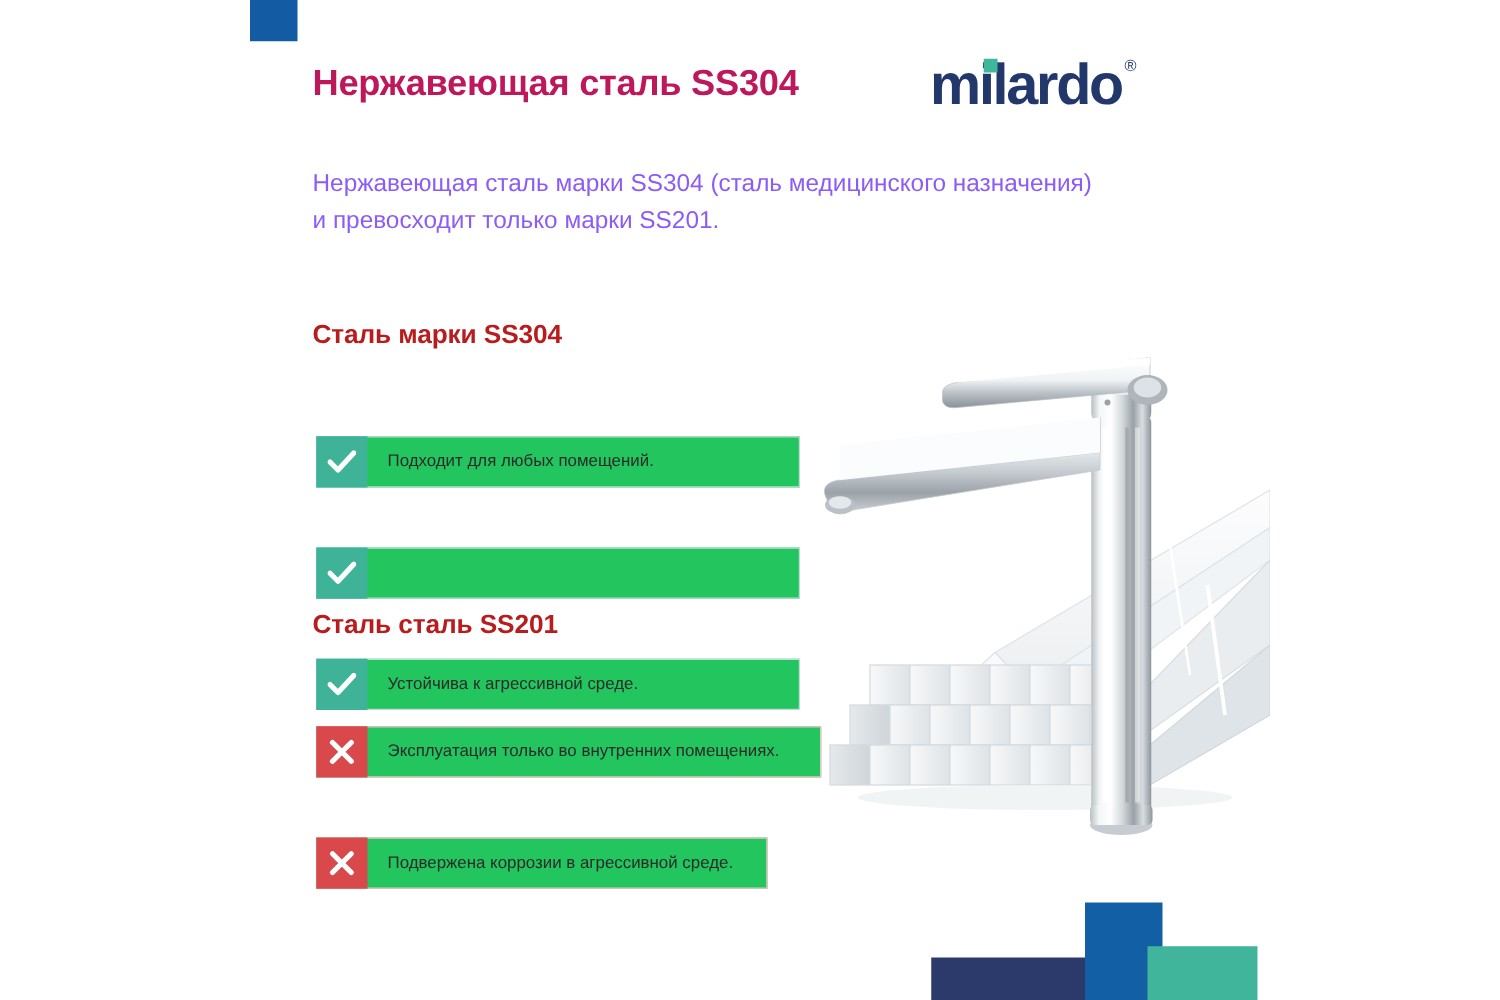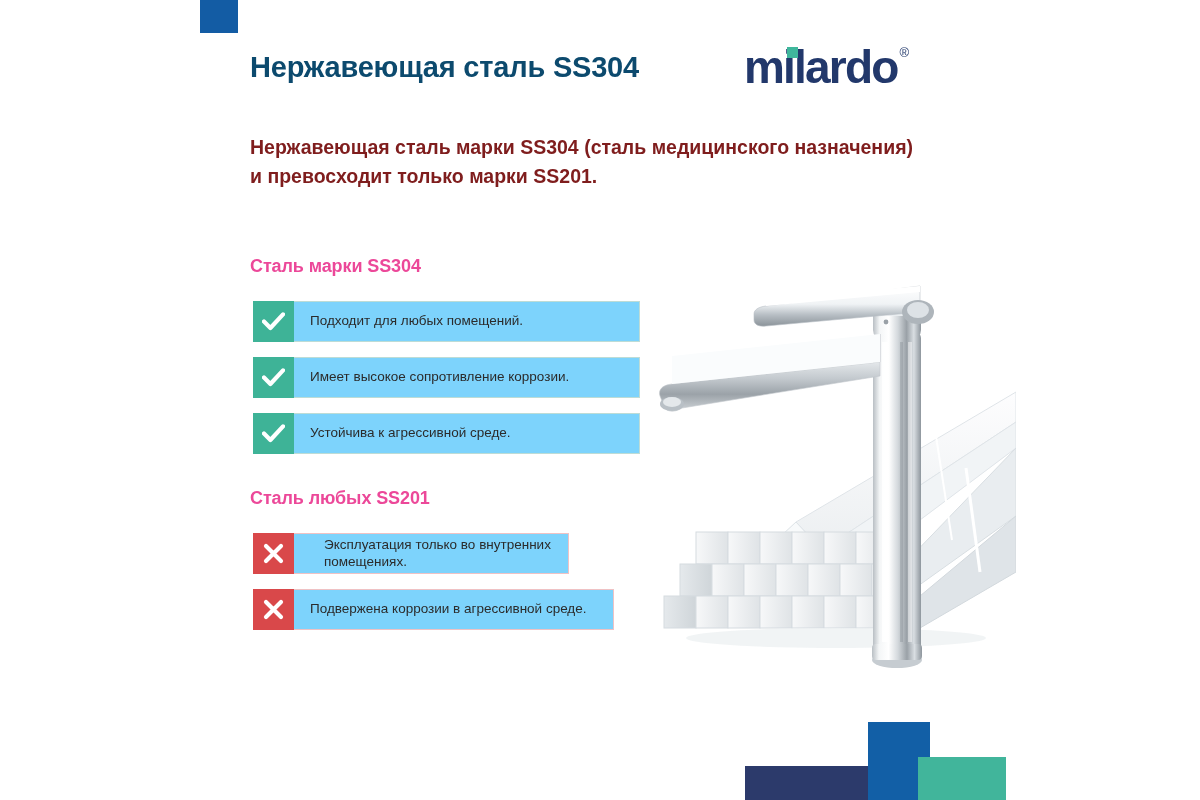--- a/index.html
+++ b/index.html
@@ -54,21 +54,21 @@
     background: #41B59B;
   }
 
   
   .page-title {
     position: absolute;
     left: 250px;
     top: 51px;
     font-size: 29px;
     font-weight: bold;
-    color: #0c4a6e;
+    color: #be185d;
     letter-spacing: -0.2px;
     white-space: nowrap;
   }
 
   .logo {
     position: absolute;
     left: 744px;
     top: 44px;
     display: flex;
     align-items: flex-start;
@@ -99,64 +99,64 @@
   }
 
   
   .intro {
     position: absolute;
     left: 250px;
     top: 133px;
     width: 710px;
     font-size: 19.5px;
     line-height: 29px;
-    color: #7f1d1d;
+    color: #8b5cf6;
+  }
+  .intro p { margin: 0; }
+
+  
+  .section-heading {
+    position: absolute;
+    left: 250px;
+    font-size: 21px;
     font-weight: bold;
-  }
-  .intro p { margin: 0; }
-
-  
-  .section-heading {
-    position: absolute;
-    left: 250px;
-    font-size: 18px;
-    font-weight: bold;
-    color: #ec4899;
+    color: #b91c1c;
     letter-spacing: -0.1px;
   }
   .heading-ss304 { top: 256px; }
   .heading-ss201 { top: 488px; }
 
   
   .rows {
     position: absolute;
     left: 253px;
   }
   .rows-positive { top: 301px; }
   .rows-negative { top: 533px; }
 
   .feature-row {
     display: flex;
     align-items: stretch;
     height: 41px;
     margin-bottom: 15px;
-    background: #7dd3fc;
+    background: #22c55e;
     box-sizing: border-box;
+    margin-top: 48px;
   }
   .feature-row:last-child { margin-bottom: 0; }
 
   .row-positive {
     width: 387px;
     border: 1px solid #BDDCD6;
   }
   .row-negative {
     width: 361px;
     border: 1px solid #EFC2C4;
   }
-  .row-negative.row-wide { width: 316px; gap: 14px; }
+  .row-negative.row-wide { width: 404px; }
 
   .mark {
     flex: 0 0 auto;
     width: 41px;
     display: flex;
     align-items: center;
     justify-content: center;
     margin: -1px 0 -1px -1px;
   }
   .mark-ok   { background: #3EB397; }
@@ -217,35 +217,34 @@
       </div>
       <div class="row-text">Подходит для любых помещений.</div>
     </div>
 
     <div class="feature-row row-positive">
       <div class="mark mark-ok">
         <svg width="23" height="19" viewBox="0 0 23 19" aria-hidden="true">
           <path d="M2 9.6 L8.4 16 L21 2.4" fill="none" stroke="#ffffff" stroke-width="4.2" stroke-linecap="round" stroke-linejoin="round"></path>
         </svg>
       </div>
-      <div class="row-text">Имеет высокое сопротивление коррозии.</div>
     </div>
 
     <div class="feature-row row-positive">
       <div class="mark mark-ok">
         <svg width="23" height="19" viewBox="0 0 23 19" aria-hidden="true">
           <path d="M2 9.6 L8.4 16 L21 2.4" fill="none" stroke="#ffffff" stroke-width="4.2" stroke-linecap="round" stroke-linejoin="round"></path>
         </svg>
       </div>
       <div class="row-text">Устойчива к агрессивной среде.</div>
     </div>
 
   </div>
 
-  <div class="section-heading heading-ss201">Сталь любых SS201</div>
+  <div class="section-heading heading-ss201">Сталь сталь SS201</div>
 
   <div class="rows rows-negative">
 
     <div class="feature-row row-negative row-wide">
       <div class="mark mark-bad">
         <svg width="21" height="21" viewBox="0 0 21 21" aria-hidden="true">
           <path d="M3 3 L18 18 M18 3 L3 18" fill="none" stroke="#ffffff" stroke-width="4.2" stroke-linecap="round"></path>
         </svg>
       </div>
       <div class="row-text">Эксплуатация только во внутренних помещениях.</div>

